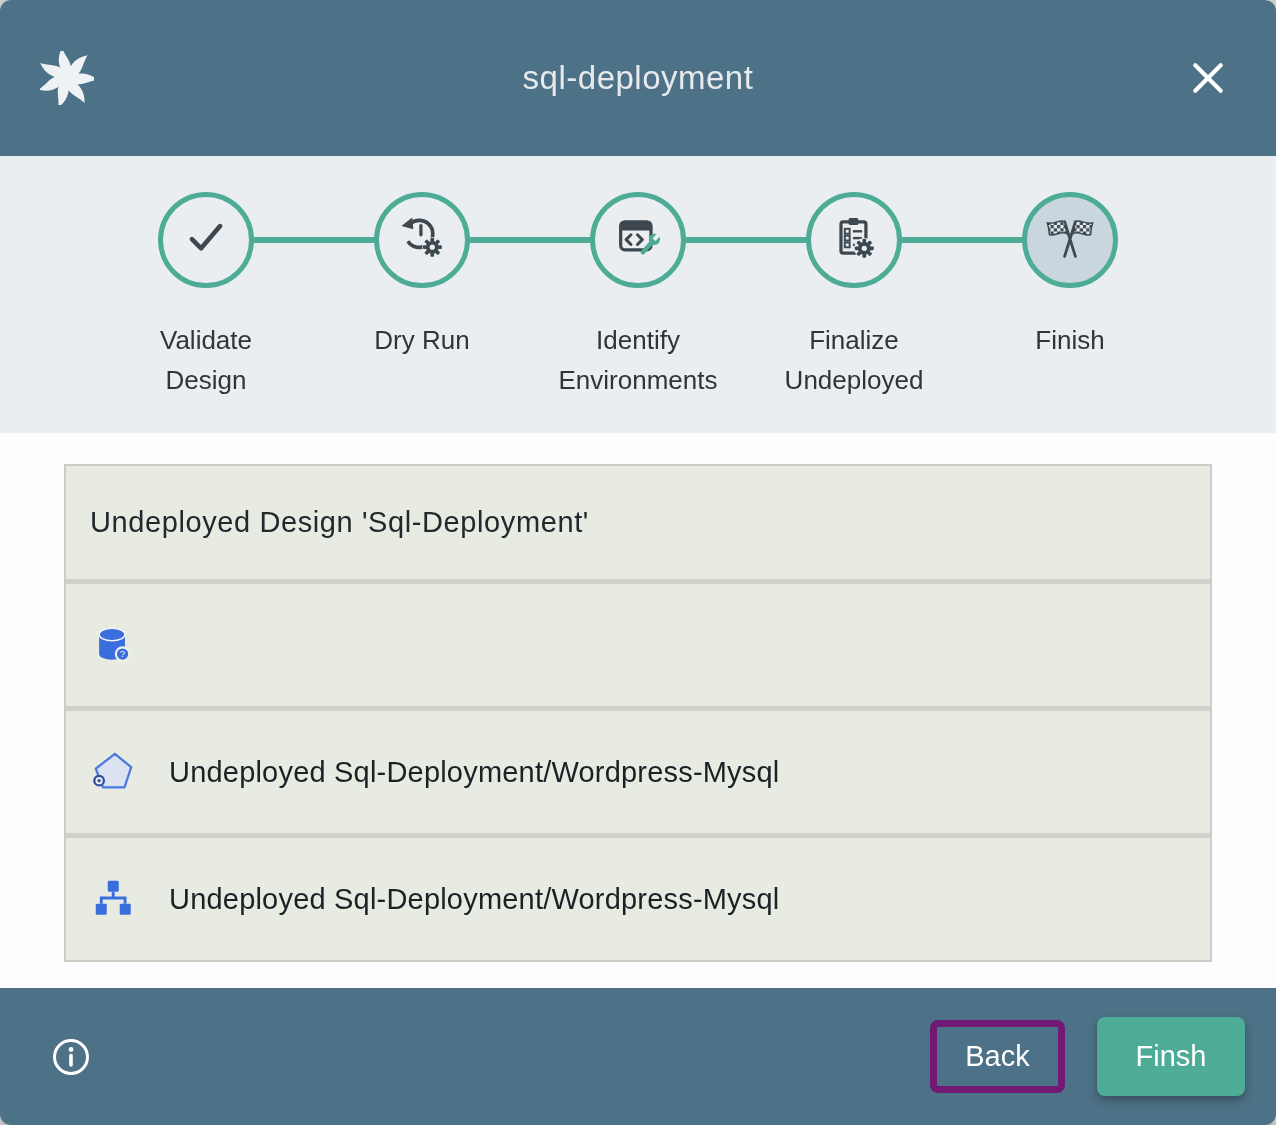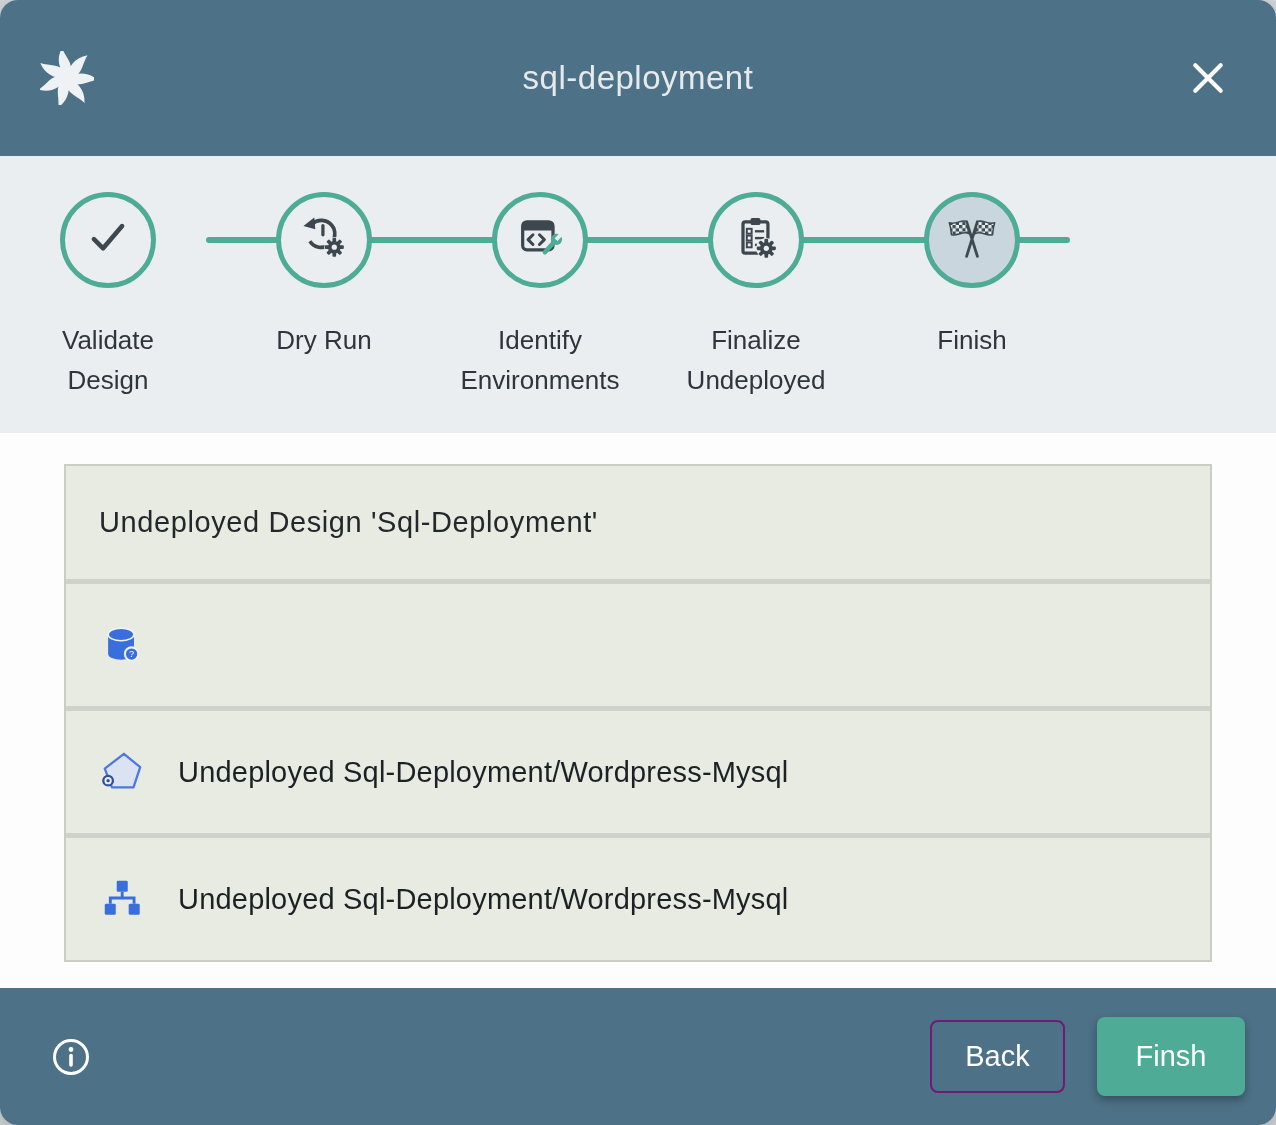--- a/index.html
+++ b/index.html
@@ -1,18 +1,18 @@
 <!DOCTYPE html>
 <html><head>
 <meta charset="utf-8">
 <style>
   * { margin:0; padding:0; box-sizing:border-box; }
   html,body { background:#d5d8da; font-family:"Liberation Sans","DejaVu Sans",sans-serif; }
   .dialog {
-    width:1276px; height:1125px; border-radius:18px; overflow:hidden;
+    width:1276px; height:1125px; border-radius:11px; overflow:hidden;
     display:flex; flex-direction:column; position:relative;
     box-shadow:0 6px 24px rgba(0,0,0,.25);
   }
   
   .hdr {
     height:156px; flex:none; background:#4d7186; position:relative;
     display:flex; align-items:center; padding:0 40px;
   }
   .logo { width:54px; height:54px; flex:none; }
   .hdr-title {
@@ -22,55 +22,55 @@
   .close-btn {
     position:absolute; right:46px; top:50%; transform:translateY(-50%);
     width:44px; height:44px; background:none; border:none; cursor:pointer; padding:0;
   }
   
   .stepper { height:277px; flex:none; background:#eaeef0; position:relative; }
   .stepper-line {
     position:absolute; top:81px; left:50%; margin-left:-432px;
     width:864px; height:6px; background:#4dab96; border-radius:3px;
   }
-  .steps { display:flex; justify-content:flex-start; padding-top:36px; position:relative; }
+  .steps { display:flex; justify-content:center; padding-top:36px; position:relative; }
   .step { width:216px; display:flex; flex-direction:column; align-items:center; }
   .step-circle {
     width:96px; height:96px; border:5px solid #4dab96; border-radius:50%;
     background:#eaeef0; display:flex; align-items:center; justify-content:center;
     position:relative; z-index:1; cursor:pointer;
   }
   .step.active .step-circle { background:#c9d6dd; }
   .step-label {
     margin-top:32px; font-size:26px; line-height:40px; color:#2e353b;
     text-align:center; white-space:pre-line;
   }
   .step-circle svg { width:52px; height:52px; }
   
   .content { flex:1; background:#fdfdfd; padding:31px 64px 0; }
   .list { border:2px solid #c9cdc4; background:#ced2ca; }
-  .list-row { background:#e8ebe2; display:flex; align-items:center; padding:0 33px; }
+  .list-row { background:#e8ebe2; display:flex; align-items:center; padding:0 24px; }
   .list-row + .list-row { margin-top:5px; }
   .row-head { height:113px; }
   .row-item { height:122px; }
   .row-icon { width:46px; height:46px; margin-right:33px; flex:none; }
   .row-text { font-size:29px; color:#1c2125; letter-spacing:.2px; }
   .row-head .row-text { color:#23282c; letter-spacing:.6px; }
   
   .ftr {
     height:137px; flex:none; background:#4d7186;
     display:flex; align-items:center; padding:0 31px 0 48px;
   }
   .info-btn { width:46px; height:46px; background:none; border:none; padding:0; cursor:pointer; }
   .ftr-spacer { flex:1; }
   .btn {
     font-family:inherit; font-size:29px; color:#fff; border-radius:8px; cursor:pointer;
   }
   .btn-back {
-    width:135px; height:73px; background:transparent; border:2px solid #701a75; margin-right:32px;
+    width:135px; height:73px; background:transparent; border:7px solid #701a75; margin-right:32px;
   }
   .btn-finish {
     width:148px; height:79px; background:#4dab96; border:none;
     box-shadow:0 4px 9px rgba(0,0,0,.3);
   }
 </style>
 </head>
 <body>
 
 <div class="dialog">

